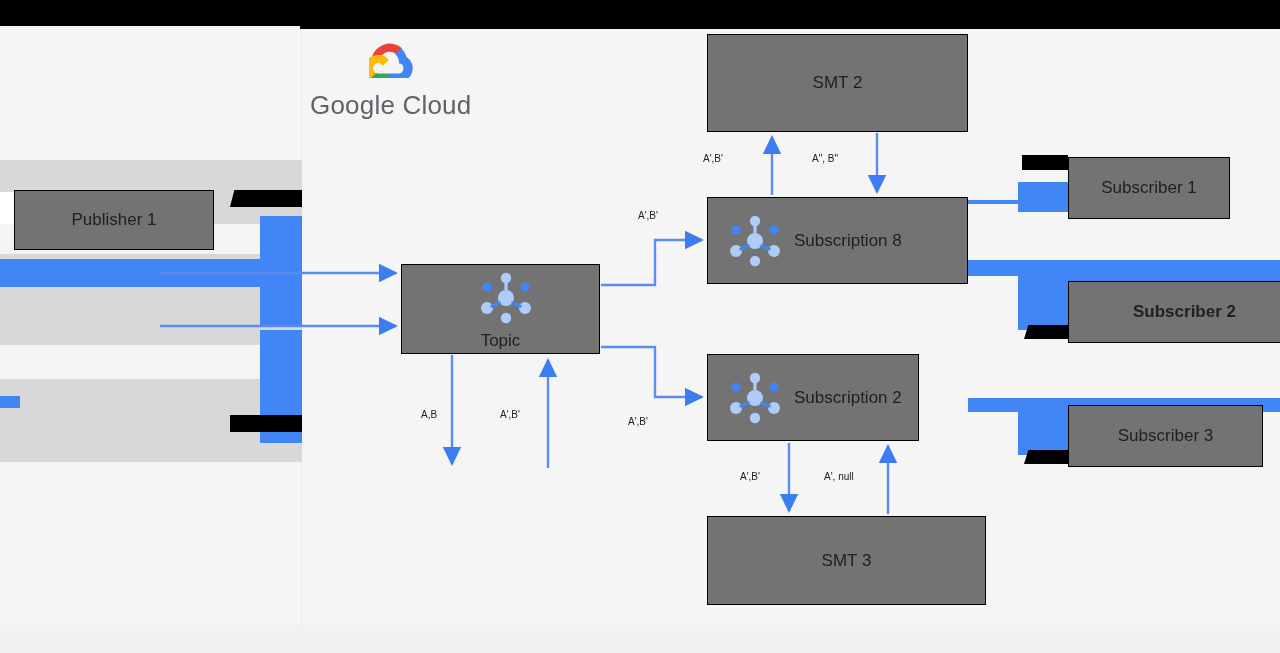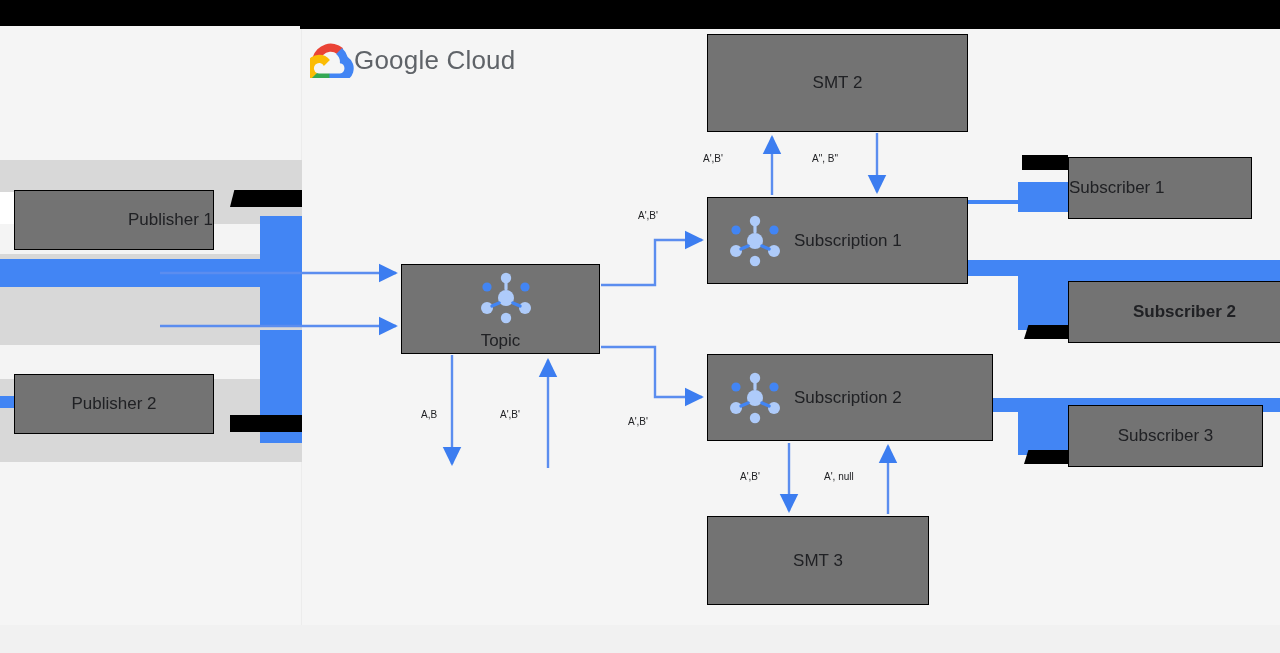--- a/index.html
+++ b/index.html
@@ -49,42 +49,42 @@
   .rb-3{left:1018px;top:260px;width:262px;height:70px;}
   .rb-4{left:968px;top:260px;width:312px;height:16px;}
   .rb-5{left:1018px;top:400px;width:50px;height:55px;}
   .rb-6{left:968px;top:398px;width:312px;height:14px;}
 
   .rbk-1{left:1022px;top:155px;width:46px;height:15px;}
   .rbk-2{left:1024px;top:325px;width:44px;height:14px;clip-path:polygon(10% 0,100% 0,100% 100%,0 100%);}
   .rbk-3{left:1024px;top:450px;width:44px;height:14px;clip-path:polygon(10% 0,100% 0,100% 100%,0 100%);}
 
   
-  .gc-logo{position:absolute;left:310px;top:42px;display:flex;align-items:center;}
+  .gc-logo{position:absolute;left:310px;top:42px;display:flex;align-items:center;gap:12px;flex-direction:column;}
   .gc-mark{width:44px;height:36px;}
   .gc-text{font-size:26px;color:#5f6368;letter-spacing:.2px;white-space:nowrap;}
   .gc-text b{font-weight:400;color:#5f6368;}
 
   
   .node{
     position:absolute;background:#737373;border:1px solid #000000;
     box-sizing:border-box;display:flex;align-items:center;
     font-size:17px;color:#202124;
   }
   .node .lbl{white-space:nowrap;}
 
-  .n-pub1{left:14px;top:190px;width:200px;height:60px;justify-content:flex-end;}
+  .n-pub1{left:14px;top:190px;width:200px;height:60px;justify-content:center;}
   .n-pub2{left:14px;top:374px;width:200px;height:60px;justify-content:center;}
   .n-topic{left:401px;top:264px;width:199px;height:90px;flex-direction:column;}
   .n-sub1{left:707px;top:197px;width:261px;height:87px;}
-  .n-sub2{left:707px;top:354px;width:286px;height:87px;}
+  .n-sub2{left:707px;top:354px;width:212px;height:87px;}
   .n-smt1{left:401px;top:469px;width:199px;height:89px;justify-content:center;}
   .n-smt2{left:707px;top:34px;width:261px;height:98px;justify-content:center;}
-  .n-smt3{left:707px;top:516px;width:222px;height:89px;justify-content:center;}
-  .n-subr1{left:1068px;top:157px;width:184px;height:62px;}
+  .n-smt3{left:707px;top:516px;width:279px;height:89px;justify-content:center;}
+  .n-subr1{left:1068px;top:157px;width:162px;height:62px;justify-content:center;}
   .n-subr2{left:1068px;top:281px;width:233px;height:62px;justify-content:center;font-weight:bold;}
   .n-subr3{left:1068px;top:405px;width:195px;height:62px;justify-content:center;}
 
   .pubsub-ico{width:66px;height:58px;flex:0 0 66px;margin-left:14px;margin-right:6px;}
   .topic-ico{margin-left:14px;margin-right:4px;}
 
   
   .conn{position:absolute;left:0;top:0;width:1280px;height:653px;pointer-events:none;}
 
   
@@ -173,23 +173,20 @@
   <div class="elabel" style="left:405px;top:409px;margin-left:16px;">A,B</div>
   <div class="elabel" style="left:500px;top:409px;">A',B'</div>
   <div class="elabel" style="left:628px;top:416px;">A',B'</div>
   <div class="elabel" style="left:740px;top:471px;">A',B'</div>
   <div class="elabel" style="left:824px;top:471px;">A', null</div>
 
   <div class="node n-pub1">
     <span class="lbl">Publisher 1</span>
   </div>
 
-  <div class="node n-pub2">
-    <span class="lbl">Publisher 2</span>
-  </div>
 
   <div class="node n-topic">
     <svg class="pubsub-ico topic-ico" viewBox="0 0 66 58">
       <g fill="#aecbfa">
         <circle cx="33" cy="29" r="8"></circle>
         <circle cx="33" cy="9" r="5.2"></circle>
         <circle cx="33" cy="49" r="5.2"></circle>
         <circle cx="14" cy="39" r="6"></circle>
         <circle cx="52" cy="39" r="6"></circle>
       </g>
@@ -222,21 +219,21 @@
         <circle cx="52" cy="18" r="4.6"></circle>
       </g>
       <g stroke="#aecbfa" stroke-width="3.2" stroke-linecap="round">
         <line x1="33" y1="20" x2="33" y2="14"></line>
       </g>
       <g stroke="#4285f4" stroke-width="3.4" stroke-linecap="round">
         <line x1="26" y1="34" x2="19" y2="37"></line>
         <line x1="40" y1="34" x2="47" y2="37"></line>
       </g>
     </svg>
-    <span class="lbl">Subscription 1</span>
+    <span class="lbl">Subscription 8</span>
   </div>
 
   <div class="node n-sub2">
     <svg class="pubsub-ico" viewBox="0 0 66 58">
       <g fill="#aecbfa">
         <circle cx="33" cy="29" r="8"></circle>
         <circle cx="33" cy="9" r="5.2"></circle>
         <circle cx="33" cy="49" r="5.2"></circle>
         <circle cx="14" cy="39" r="6"></circle>
         <circle cx="52" cy="39" r="6"></circle>

